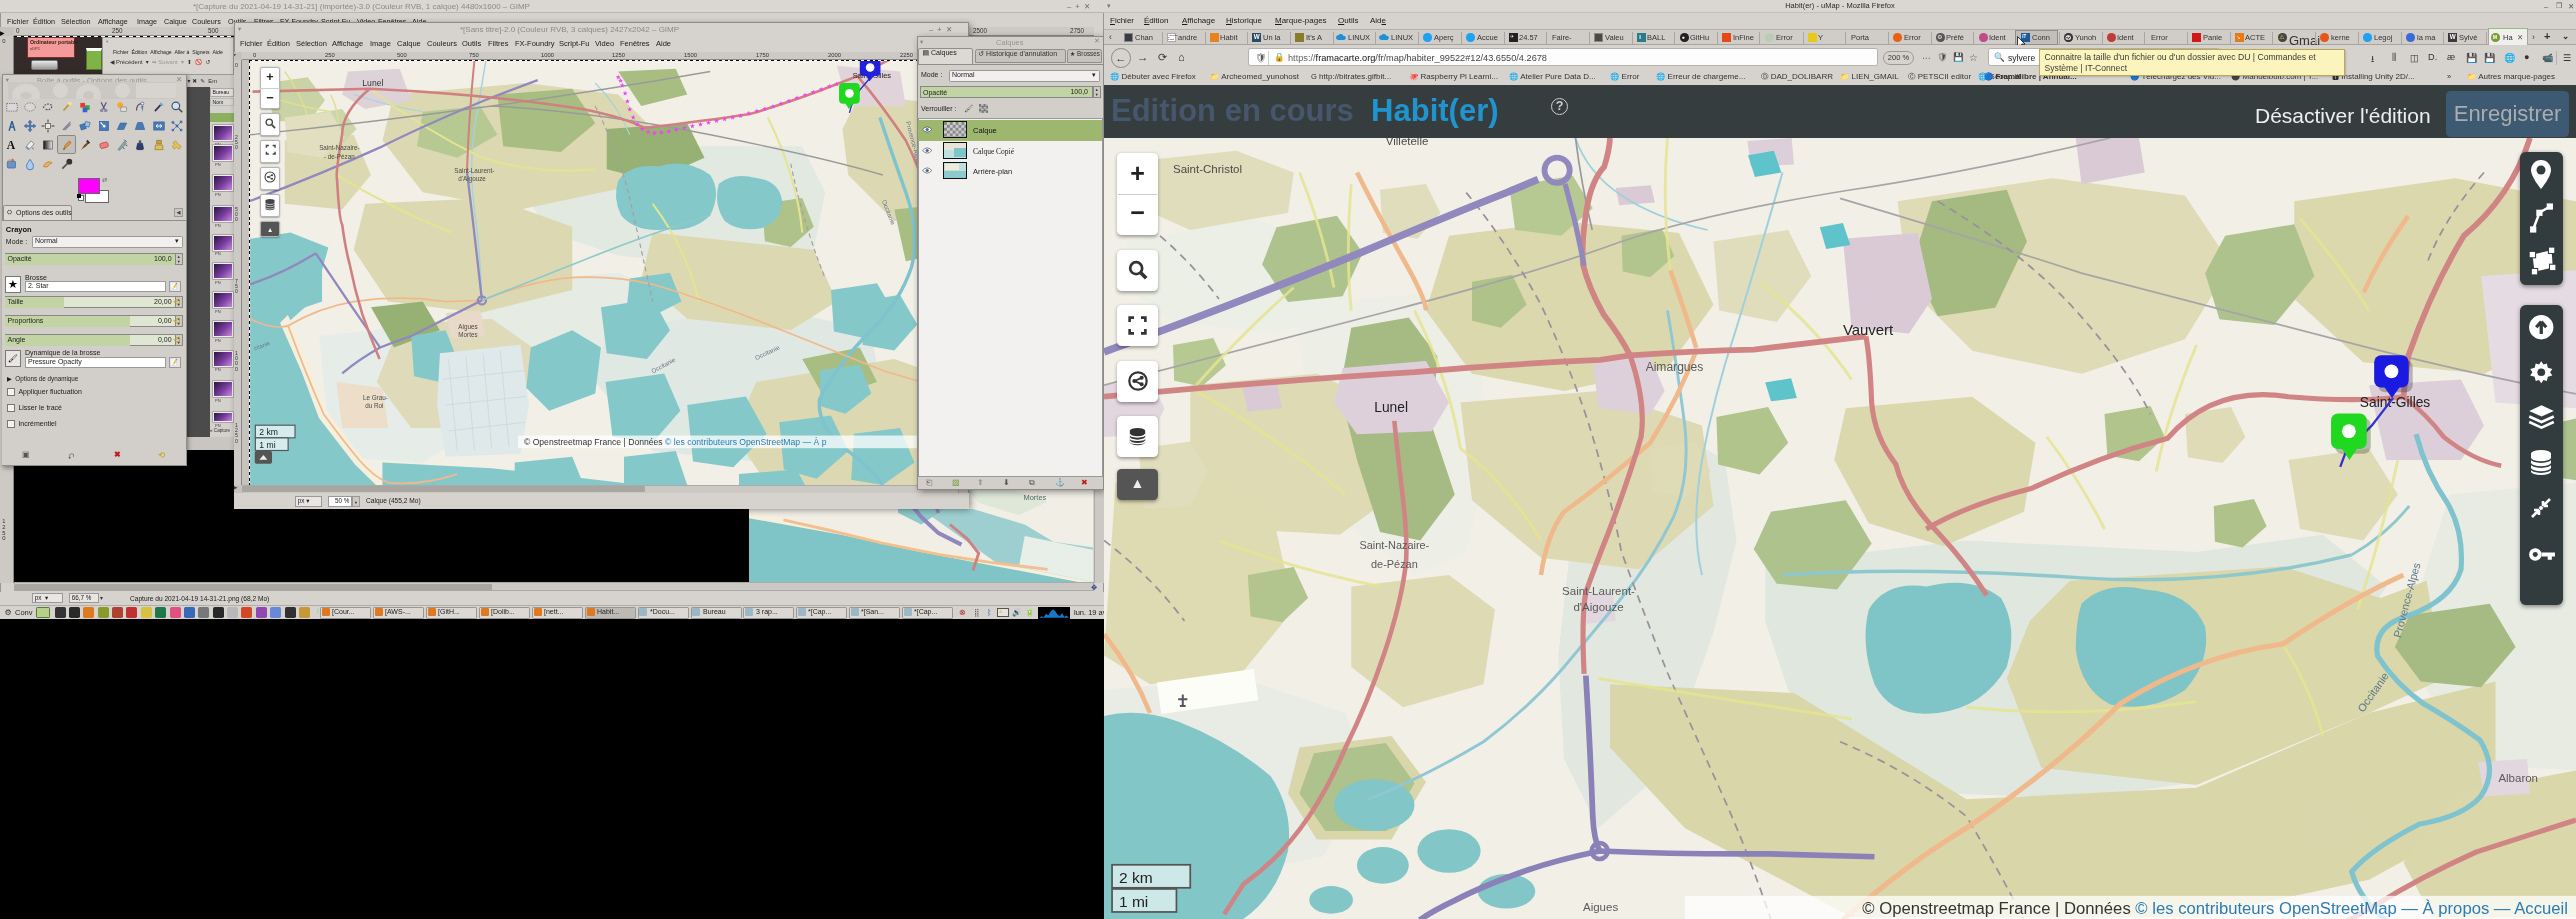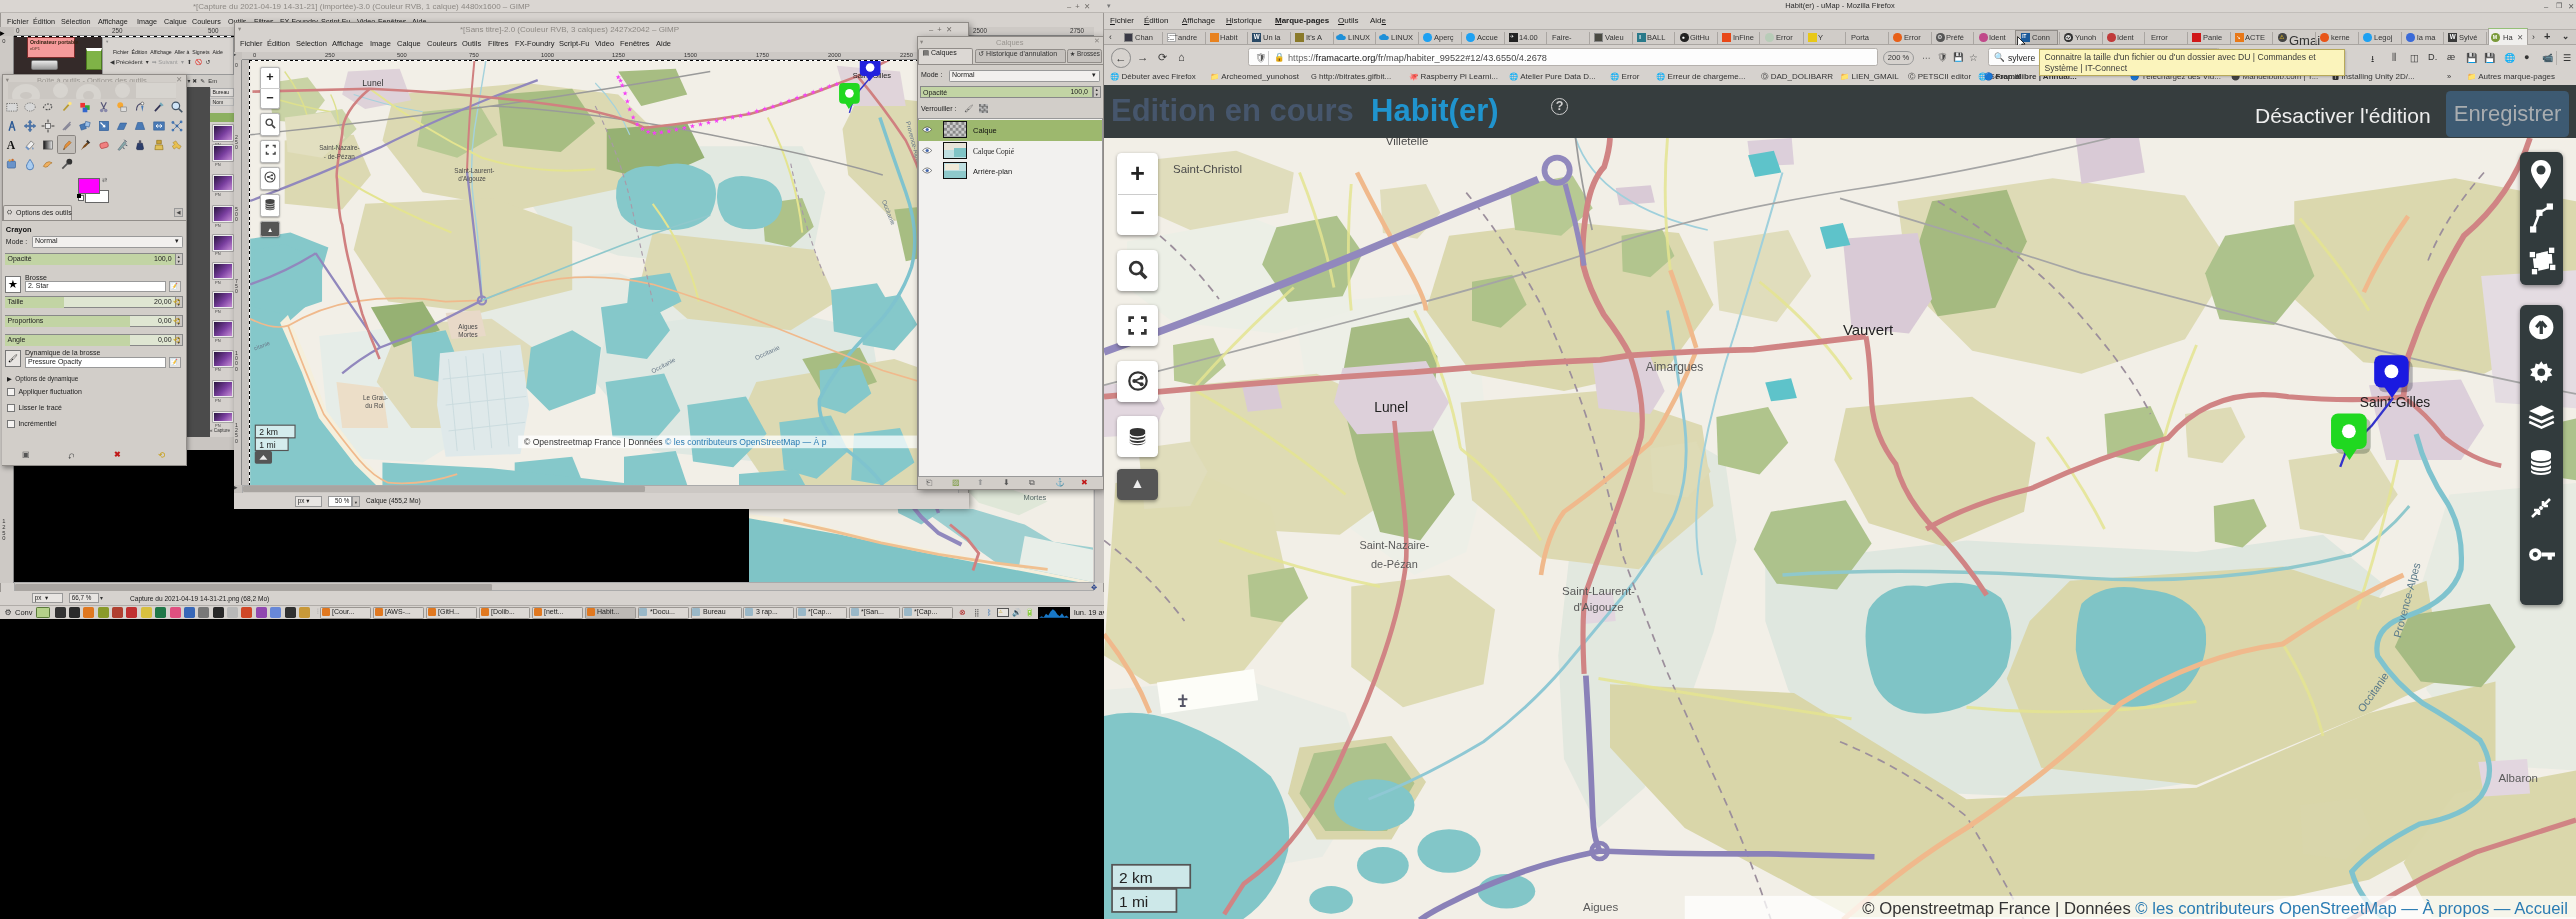--- a/index.html
+++ b/index.html
@@ -653,21 +653,21 @@
 <div class="abs" style="left:1104px;top:0;width:1472px;height:12.6px;background:#dad6d2;border-bottom:0.6px solid #c2beba;"></div>
 <div class="abs tt" style="left:1107px;top:1.7px;font-size:7px;color:#777;font-weight:normal;">▾</div>
 <div class="abs" style="left:1104px;top:1.2px;width:1472px;height:9.8px;font-size:7.5px;color:#2a2a2a;text-align:center;">Habit(er) - uMap - Mozilla Firefox</div>
 <div class="abs tt" style="left:2544px;top:1.7px;font-size:7.5px;color:#555;font-weight:normal;">–</div>
 <div class="abs tt" style="left:2556px;top:1.7px;font-size:7px;color:#555;font-weight:normal;">❒</div>
 <div class="abs tt" style="left:2568px;top:1.7px;font-size:7.5px;color:#555;font-weight:normal;">✕</div>
 <div class="abs tt" style="left:1110px;top:15.5px;font-size:8px;color:#1a1a1a;font-weight:normal;"><u>F</u>ichier</div>
 <div class="abs tt" style="left:1144px;top:15.5px;font-size:8px;color:#1a1a1a;font-weight:normal;"><u>É</u>dition</div>
 <div class="abs tt" style="left:1182px;top:15.5px;font-size:8px;color:#1a1a1a;font-weight:normal;"><u>A</u>ffichage</div>
 <div class="abs tt" style="left:1226px;top:15.5px;font-size:8px;color:#1a1a1a;font-weight:normal;"><u>H</u>istorique</div>
-<div class="abs tt" style="left:1275px;top:15.5px;font-size:8px;color:#1a1a1a;font-weight:bold;"><u>M</u>arque-pages</div>
+<div class="abs tt" style="left:1275px;top:15.5px;font-size:8px;color:#1a1a1a;font-weight:normal;"><u>M</u>arque-pages</div>
 <div class="abs tt" style="left:1338px;top:15.5px;font-size:8px;color:#1a1a1a;font-weight:normal;"><u>O</u>utils</div>
 <div class="abs tt" style="left:1370px;top:15.5px;font-size:8px;color:#1a1a1a;font-weight:normal;">Aid<u>e</u></div>
 <div class="abs" style="left:1104px;top:29px;width:1472px;height:16px;background:#d0ccc8;border-top:0.6px solid #b5b1ad;border-bottom:0.6px solid #a9a5a1;"></div>
 <div class="abs tt" style="left:1109px;top:32px;font-size:8.6px;color:#333;font-weight:normal;">‹</div>
 <div class="abs" style="left:1124px;top:33px;width:8.6px;height:8.6px;background:#3a3a46;border:0.6px solid #888;"></div>
 <div class="abs tt" style="left:1135px;top:33px;font-size:7.5px;color:#333;font-weight:normal;">Chan</div>
 <div class="abs" style="left:1162px;top:32px;width:0.6px;height:11.5px;background:#aaa6a2;"></div>
 <div class="abs" style="left:1167px;top:33px;width:8.6px;height:8.6px;background:#fff;border:0.6px solid #aaa;font-size:2.3px;color:#333;">ANDRÉS<br>&amp; JOSÉ</div>
 <div class="abs tt" style="left:1178px;top:33px;font-size:7.5px;color:#333;font-weight:normal;">andre</div>
 <div class="abs" style="left:1205px;top:32px;width:0.6px;height:11.5px;background:#aaa6a2;"></div>
@@ -694,21 +694,21 @@
 <div class="abs" style="left:1418px;top:32px;width:0.6px;height:11.5px;background:#aaa6a2;"></div>
 <div class="abs" style="left:1423px;top:33px;width:8.6px;height:8.6px;background:#1da1f2;border-radius:50%;"></div>
 <div class="abs tt" style="left:1434px;top:33px;font-size:7.5px;color:#333;font-weight:normal;">Aperç</div>
 <div class="abs" style="left:1461px;top:32px;width:0.6px;height:11.5px;background:#aaa6a2;"></div>
 <div class="abs" style="left:1466px;top:33px;width:8.6px;height:8.6px;background:#1da1f2;border-radius:50%;"></div>
 <div class="abs tt" style="left:1477px;top:33px;font-size:7.5px;color:#333;font-weight:normal;">Accue</div>
 <div class="abs" style="left:1504px;top:32px;width:0.6px;height:11.5px;background:#aaa6a2;"></div>
 <div class="abs" style="left:1509px;top:33px;width:8.6px;height:8.6px;background:#222;">
     <span style="color:#fff;font-size:4.6px;position:absolute;left:1.2px;top:1.2px">✈</span>
   </div>
-<div class="abs tt" style="left:1519px;top:33px;font-size:7.5px;color:#333;font-weight:normal;">14.00</div>
+<div class="abs tt" style="left:1519px;top:33px;font-size:7.5px;color:#333;font-weight:normal;">24.57</div>
 <div class="abs" style="left:1546px;top:32px;width:0.6px;height:11.5px;background:#aaa6a2;"></div>
 <div class="abs tt" style="left:1552px;top:33px;font-size:7.5px;color:#333;font-weight:normal;">Faire-</div>
 <div class="abs" style="left:1589px;top:32px;width:0.6px;height:11.5px;background:#aaa6a2;"></div>
 <div class="abs" style="left:1594px;top:33px;width:8.6px;height:8.6px;background:#4a4a42;border:0.6px solid #888;"></div>
 <div class="abs tt" style="left:1605px;top:33px;font-size:7.5px;color:#333;font-weight:normal;">Valeu</div>
 <div class="abs" style="left:1632px;top:32px;width:0.6px;height:11.5px;background:#aaa6a2;"></div>
 <div class="abs" style="left:1637px;top:33px;width:8.6px;height:8.6px;background:#2a7a8a;">
     <b style="color:#fff;font-size:5.8px;position:absolute;left:2.3px;top:0.6px">I</b>
   </div>
 <div class="abs tt" style="left:1647px;top:33px;font-size:7.5px;color:#333;font-weight:normal;">BALL</div>

